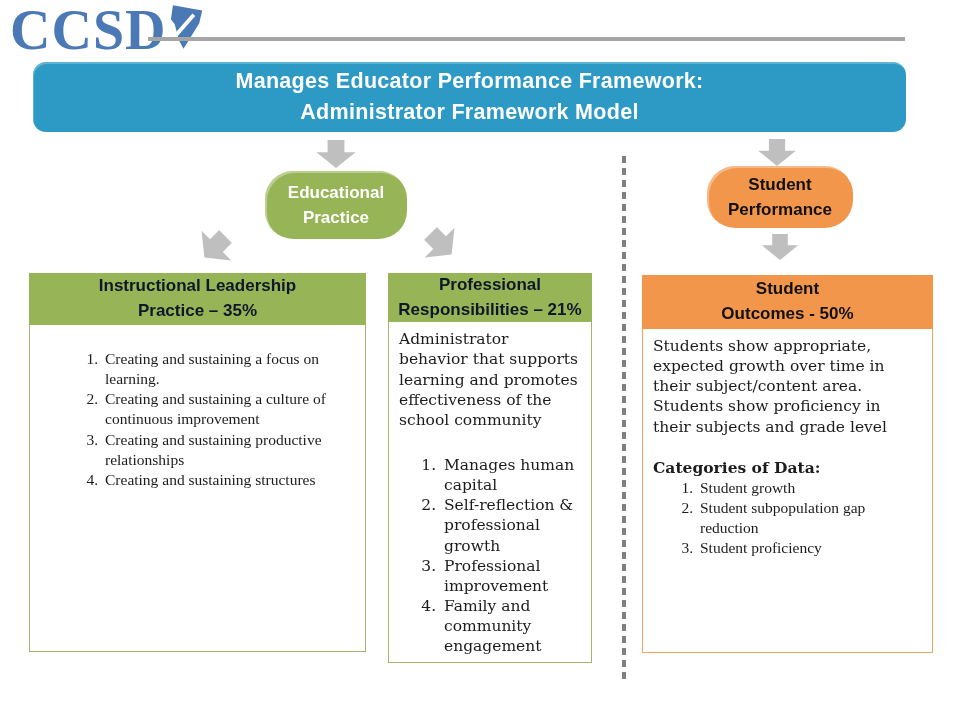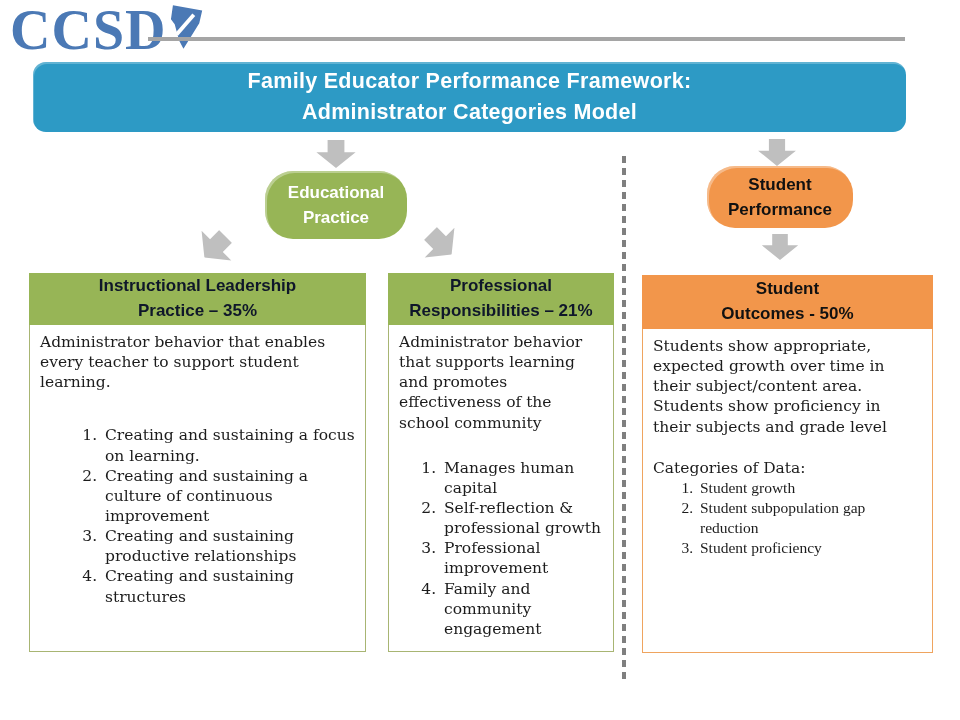--- a/index.html
+++ b/index.html
@@ -53,50 +53,50 @@
   .col-header.orange{background:#f2964b;color:#111111;}
   .col-body{
     background:#ffffff;flex:1;
     font-family:"DejaVu Serif","Liberation Serif",serif;
     font-size:15.5px;line-height:1.3;color:#1c1c1c;
     padding:7px 9px 6px 10px;box-sizing:border-box;
   }
   .col-body.green-border{border:1px solid #a8b573;border-top:none;}
   .col-body.orange-border{border:1px solid #efa45f;border-top:none;}
   #col1{left:29px;top:273px;width:337px;height:379px;}
-  #col2{left:388px;top:273px;width:226px;height:379px;}
+  #col2{left:388px;top:273px;width:204px;height:379px;}
   #col3{left:642px;top:275px;width:291px;height:378px;}
   #col3 .col-header{height:54px;}
   .intro{margin:0;}
   ol{margin:0;padding:0;list-style:decimal;}
   ol li{margin:0 0 0 0;padding-left:3px;}
-  #col1 ol{margin-top:33px;padding-left:62px;}
+  #col1 ol{margin-top:17px;padding-left:62px;font-family:Liberation Serif, serif;}
   #col2 ol{margin-top:25px;padding-left:42px;}
   #col3 ol{margin-top:0;padding-left:44px;font-family:Liberation Serif, serif;}
-  .list-label{font-weight:normal;margin-top:21px;}
+  .list-label{font-weight:bold;margin-top:21px;}
 </style>
 </head>
 <body>
 
 <div class="slide">
 
   <div class="logo">
     <span class="logo-text">CCSD</span>
     <span class="logo-icon">
       <svg width="34" height="44" viewBox="0 0 30 40">
         <polygon points="1,1 28,2 27,14 16,39 11,32 5,18 1,14" fill="#4b79b5"></polygon>
         <line x1="21" y1="7" x2="8" y2="27" stroke="#ffffff" stroke-width="3.5"></line>
       </svg>
     </span>
   </div>
   <div class="top-rule"></div>
 
   <div class="banner">
-    <div>Family Educator Performance Framework:</div>
-    <div>Administrator Categories Model</div>
+    <div>Manages Educator Performance Framework:</div>
+    <div>Administrator Framework Model</div>
   </div>
 
   <div class="arrow" style="left:312px;top:140px;width:48px;height:28px;">
     <svg viewBox="0 0 50 30">
         <polygon points="16,0 34,0 34,13 46,13 25,30 4,13 16,13"></polygon>
       </svg>
   </div>
   <div class="arrow arrow-dl" style="left:190px;top:232px;width:50px;height:30px;">
     <svg viewBox="0 0 50 30">
         <polygon points="16,0 34,0 34,13 46,13 25,30 4,13 16,13"></polygon>
@@ -128,21 +128,20 @@
   </div>
 
   <div class="divider"></div>
 
   <div class="col" id="col1">
     <div class="col-header green">
       <div>Instructional Leadership</div>
       <div>Practice – 35%</div>
     </div>
     <div class="col-body green-border">
-      <p class="intro">Administrator behavior that enables every teacher to support student learning.</p>
       <ol>
         <li>Creating and sustaining a focus on learning.</li>
         <li>Creating and sustaining a culture of continuous improvement</li>
         <li>Creating and sustaining productive relationships</li>
         <li>Creating and sustaining structures</li>
       </ol>
     </div>
   </div>
 
   <div class="col" id="col2">

